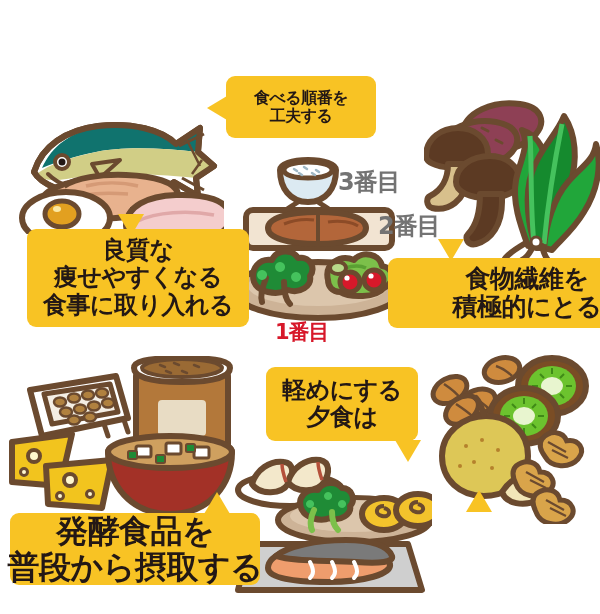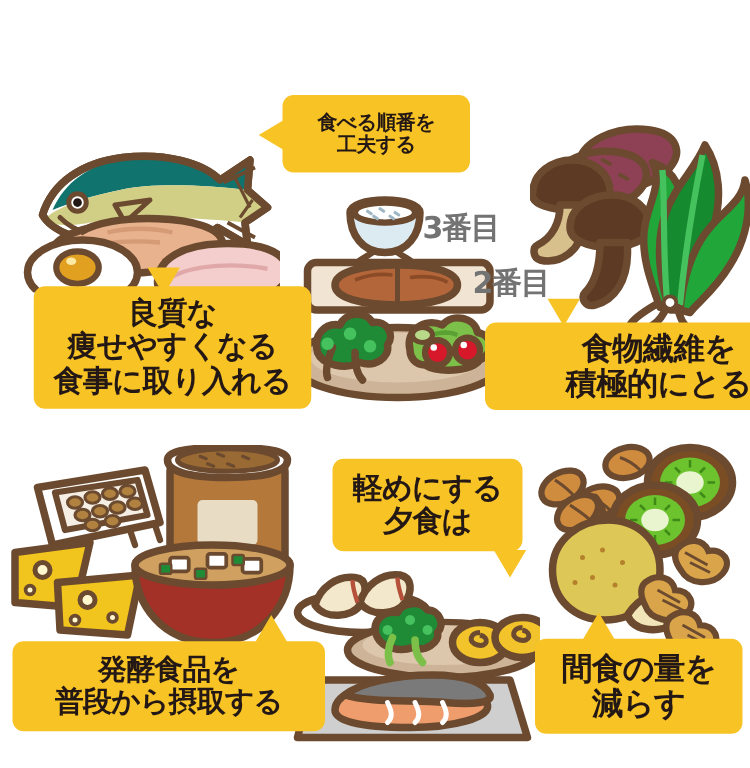--- a/index.html
+++ b/index.html
@@ -288,20 +288,21 @@
         <path d="M116 140 C126 132 138 136 140 146 C152 146 158 158 148 166 C138 174 120 170 116 158 C112 150 112 144 116 140 Z"></path>
       </g>
       <g stroke="#6b4a2f" stroke-width="2.2" fill="none">
         <path d="M128 88 l18 10 M132 96 l16 8 M106 118 l18 10 M110 126 l16 8 M126 146 l18 10 M130 154 l16 8"></path>
       </g>
     </g>
   </svg>
 
   <div class="order-tag" style="left:338px;top:166px;">3番目</div>
   <div class="order-tag" style="left:378px;top:210px;">2番目</div>
+  <div class="order-tag first" style="left:275px;top:318px;">1番目</div>
 
   <div class="tail left" style="left:207px;top:96px;"></div>
   <div class="bubble" style="left:226px;top:76px;width:150px;height:62px;font-size:16px;">
     <span class="ln">食べる順番を</span>
     <span class="ln">工夫する</span>
   </div>
 
   <div class="tail down" style="left:118px;top:214px;"></div>
   <div class="bubble" style="left:27px;top:229px;width:222px;height:98px;font-size:24px;">
     <span class="ln">良質な</span>
@@ -315,24 +316,20 @@
     <span class="ln">積極的にとる</span>
   </div>
 
   <div class="tail down" style="left:395px;top:440px;"></div>
   <div class="bubble" style="left:266px;top:367px;width:152px;height:74px;font-size:24px;">
     <span class="ln">軽めにする</span>
     <span class="ln">夕食は</span>
   </div>
 
   <div class="tail up" style="left:204px;top:492px;"></div>
-  <div class="bubble" style="left:10px;top:513px;width:250px;height:72px;font-size:23px;text-align:center;">
+  <div class="bubble" style="left:10px;top:513px;width:250px;height:72px;font-size:32px;text-align:center;">
     <span class="ln">発酵食品を</span>
     <span class="ln">普段から摂取する</span>
   </div>
 
   <div class="tail up" style="left:466px;top:490px;"></div>
-  <div class="bubble" style="left:428px;top:511px;width:166px;height:76px;font-size:25px;">
-    <span class="ln">間食の量を</span>
-    <span class="ln">減らす</span>
-  </div>
 
 </div>
 
 </body></html>

